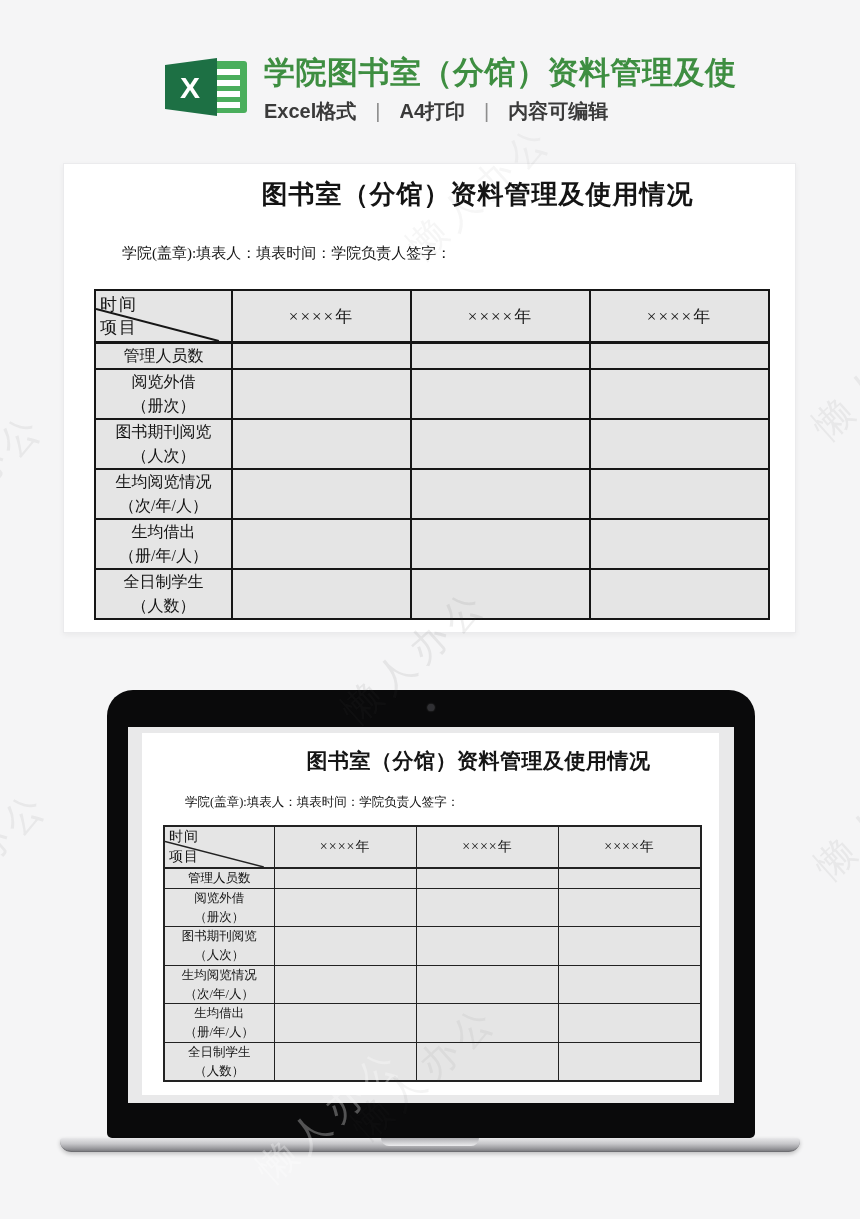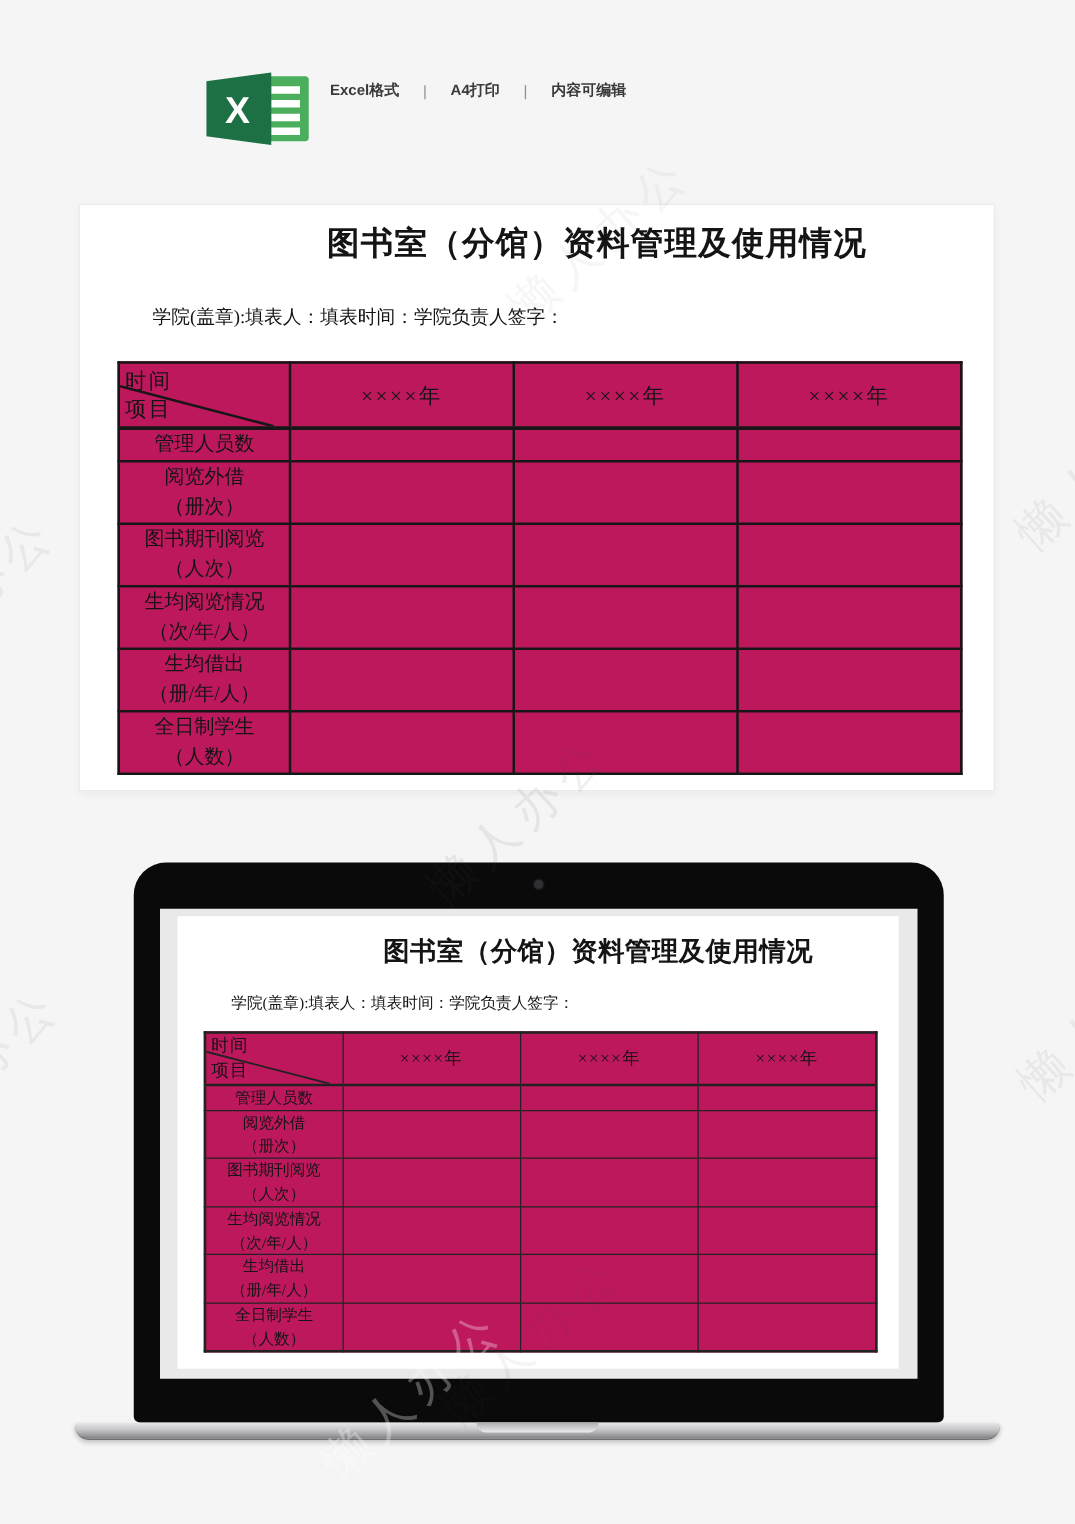--- a/index.html
+++ b/index.html
@@ -24,29 +24,29 @@
   .wm.w6{left:330px;top:1115px;color:rgba(255,255,255,0.30);}
   .wm.w7{left:425px;top:1072px;color:rgba(70,70,70,0.06);}
   
   .hdr{position:absolute;left:165px;top:56px;display:flex;gap:14px;z-index:2;}
   .hdr .icon-wrap{width:85px;height:62px;flex:0 0 auto;}
   .hdr-title{
     margin:0;font-size:31px;font-weight:bold;color:#3e8e41;line-height:1.1;
     white-space:nowrap;letter-spacing:0.5px;
   }
   .hdr-meta{
-    margin-top:8px;font-size:12px;font-weight:bold;color:#3a3a3a;
+    margin-top:8px;font-size:20px;font-weight:bold;color:#3a3a3a;
     display:flex;align-items:center;gap:19px;
   }
   .hdr-meta .sep{color:#8d8d8d;font-weight:normal;}
   
   .doc-serif{font-family:"Liberation Serif","DejaVu Serif",serif;color:#141414;}
   .doc-title{position:absolute;width:100%;text-align:center;font-weight:bold;margin:0;padding-left:48px;}
   .info-row{position:absolute;display:flex;justify-content:flex-start;}
-  .doc-table{border-collapse:collapse;table-layout:fixed;position:absolute;background:#be185d;}
+  .doc-table{border-collapse:collapse;table-layout:fixed;position:absolute;background:#e5e5e5;}
   .doc-table th,.doc-table td{padding:0;text-align:center;vertical-align:middle;font-weight:normal;}
   .row-label{white-space:pre-line;line-height:1.5;border-radius:10px;}
   .corner{position:relative;padding:0;}
   .corner svg{position:absolute;left:0;top:0;width:100%;height:100%;display:block;}
   .corner .ct{position:absolute;left:4px;}
   
   .card{
     position:absolute;left:63px;top:163px;width:733px;height:470px;z-index:1;
     background:#fff;border:1px solid #ebebed;box-shadow:0 2px 6px rgba(0,0,0,0.05);
     box-sizing:border-box;
@@ -119,20 +119,21 @@
         <rect x="52" y="13" width="23" height="6"></rect>
         <rect x="52" y="24" width="23" height="6"></rect>
         <rect x="52" y="35" width="23" height="6"></rect>
         <rect x="52" y="46" width="23" height="6"></rect>
       </g>
       <polygon points="0,9 52,2 52,60 0,53" fill="#1d7044"></polygon>
       <text x="25" y="42" text-anchor="middle" font-size="30" font-weight="bold" font-family="Liberation Sans, sans-serif" fill="#ffffff">X</text>
     </svg>
   </div>
   <div class="hdr-text">
+    <h1 class="hdr-title">学院图书室（分馆）资料管理及使</h1>
     <div class="hdr-meta">
       <span>Excel格式</span>
       <span class="sep">|</span>
       <span>A4打印</span>
       <span class="sep">|</span>
       <span>内容可编辑</span>
     </div>
   </div>
 </header>
 

